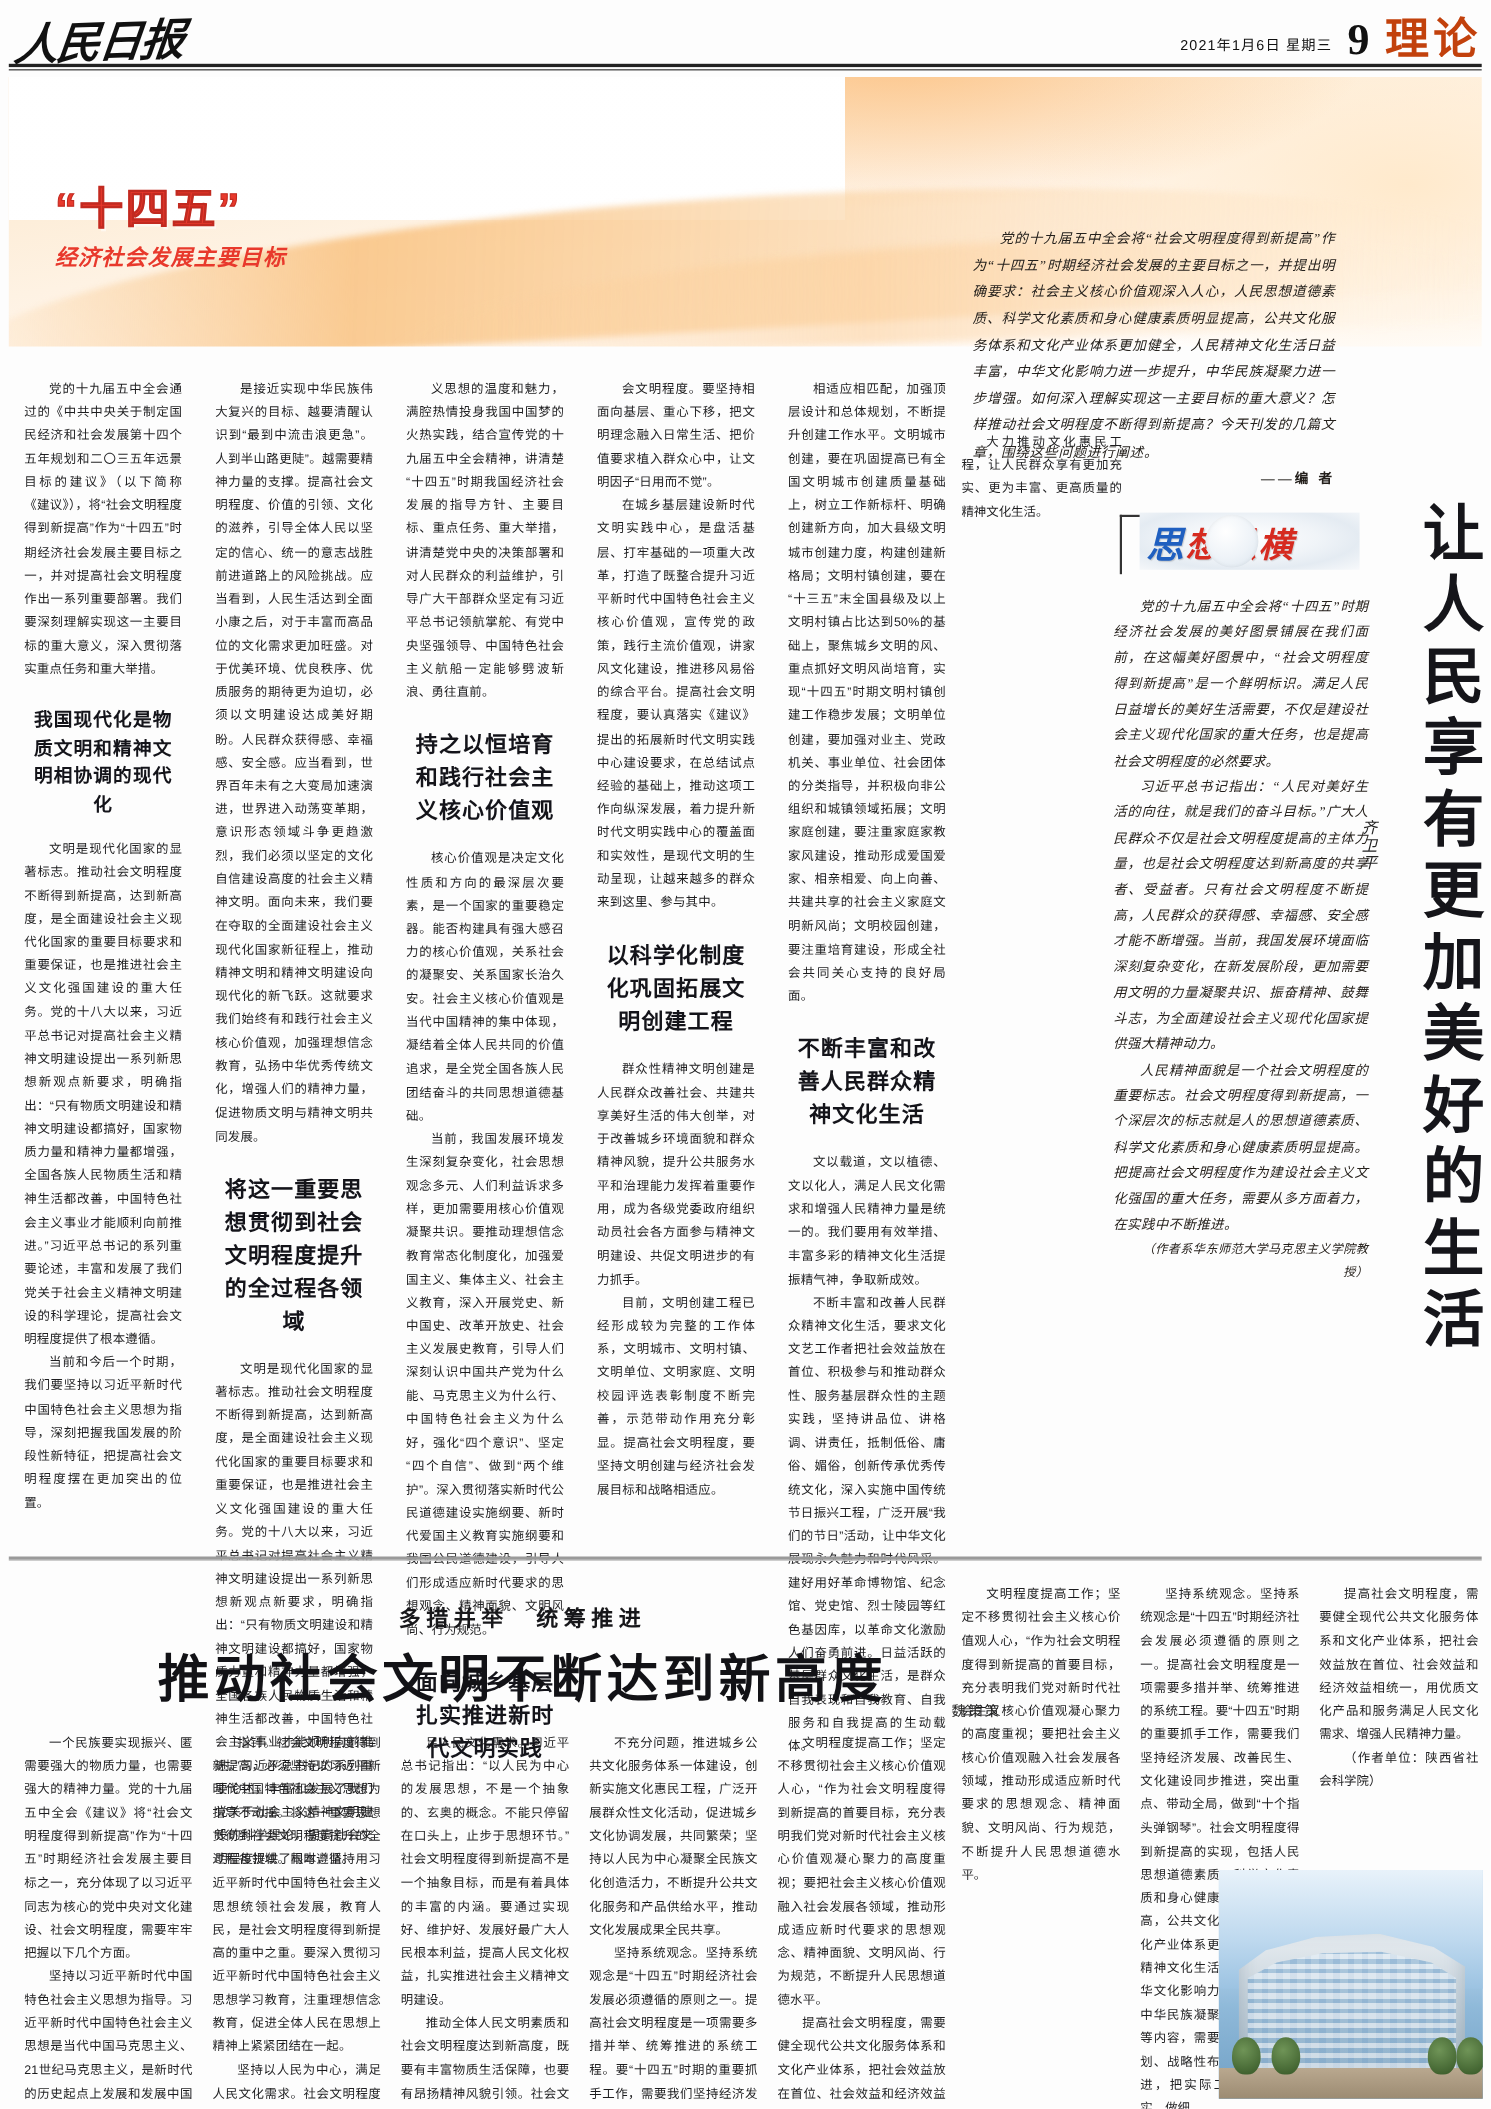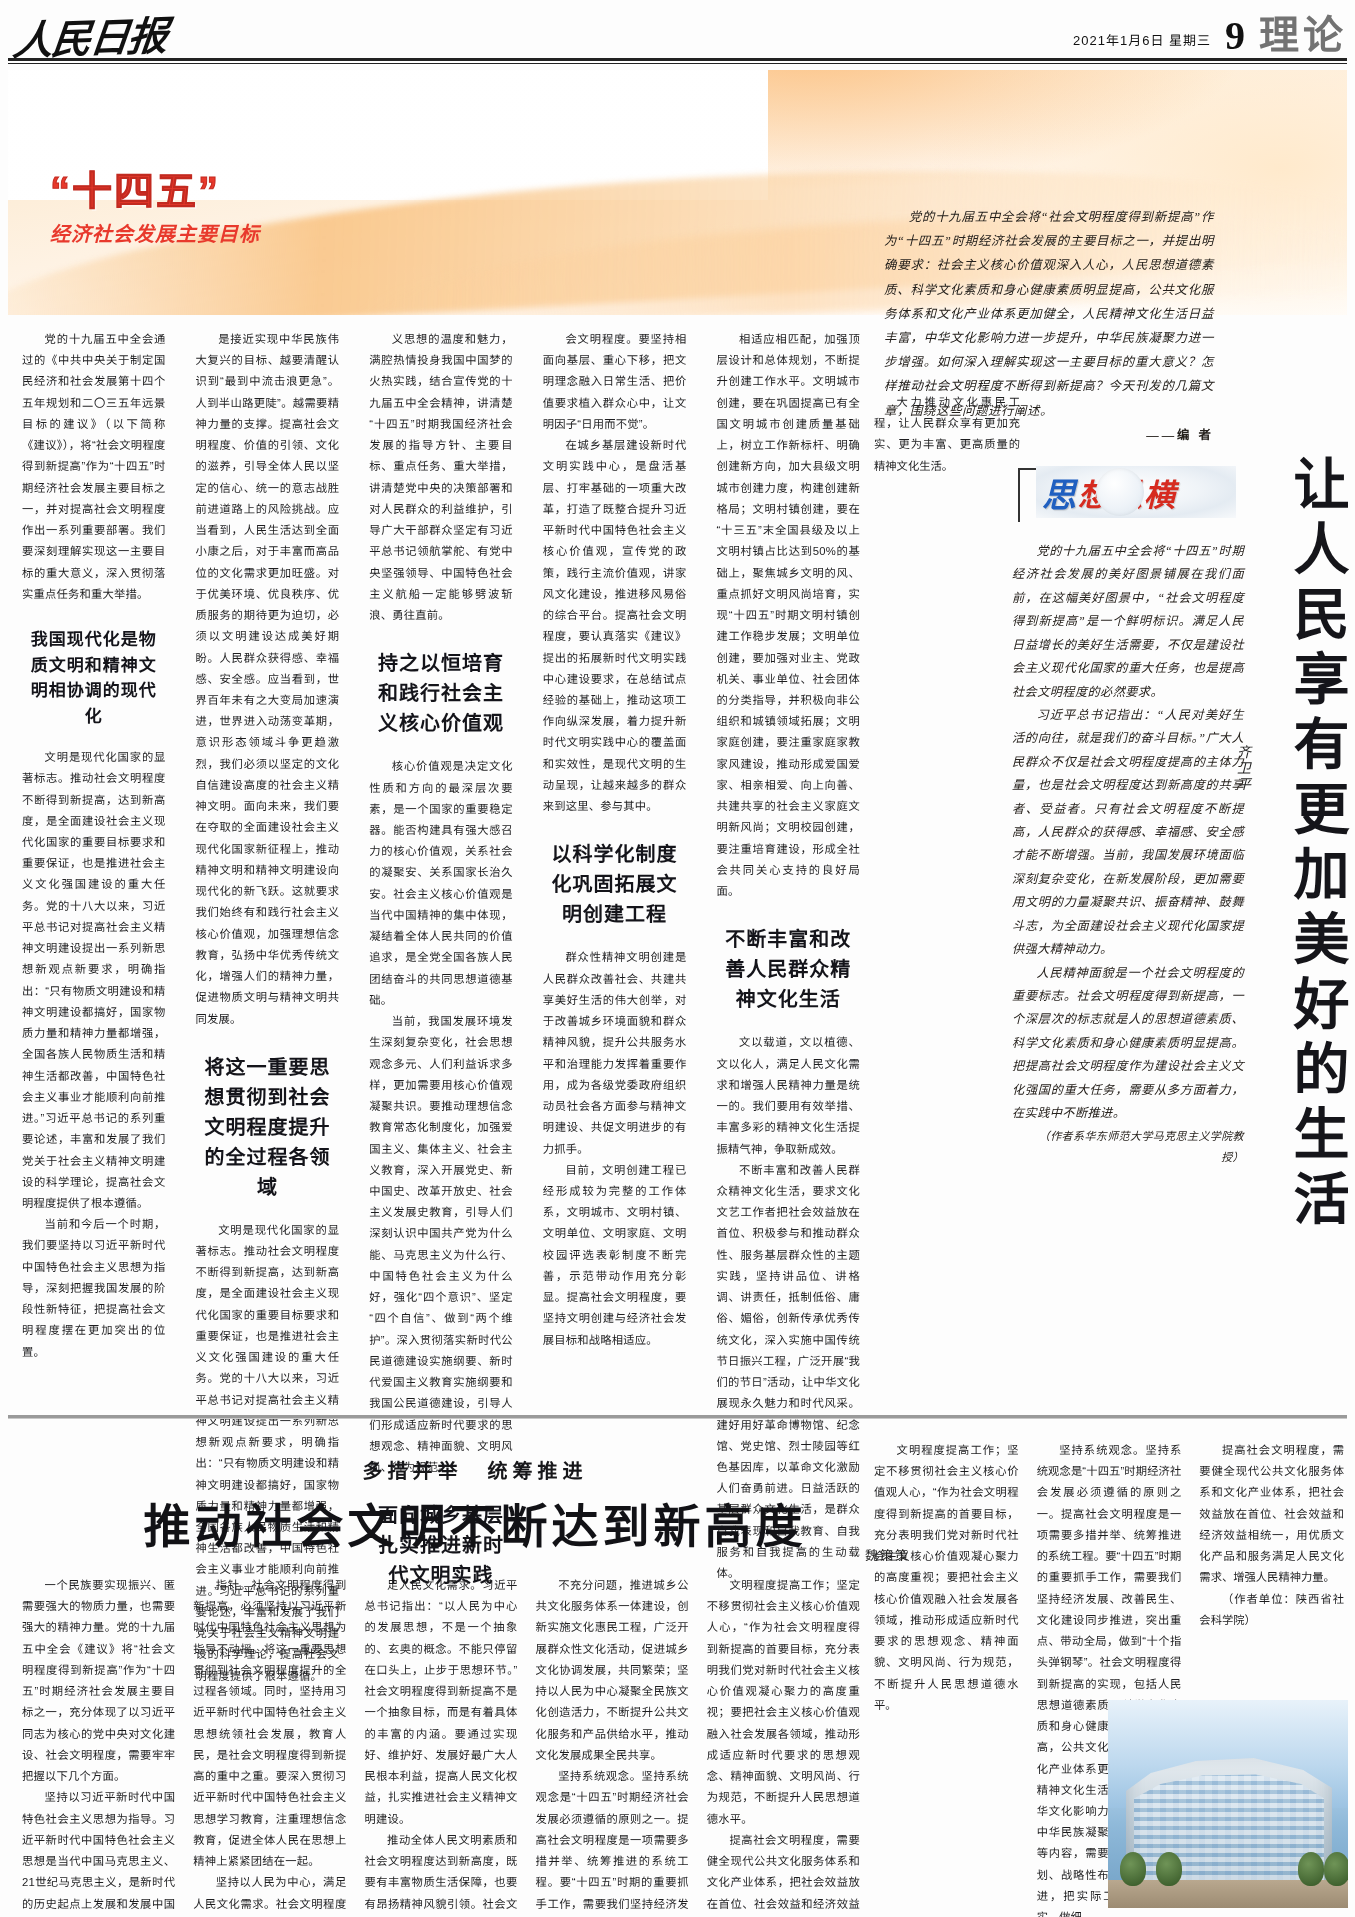--- a/index.html
+++ b/index.html
@@ -36,21 +36,21 @@
     font-size:13px;color:#111;letter-spacing:1px;
     padding-bottom:9px;white-space:nowrap;
   }
   .page-num{
     font-family:"Liberation Serif",serif;
     font-size:40px;font-weight:bold;line-height:1;color:#111;
     padding-bottom:2px;
   }
   .section-name{
     font-family:"Liberation Serif",serif;
-    font-size:40px;font-weight:bold;line-height:1;color:#737373;
+    font-size:40px;font-weight:bold;line-height:1;color:#c2410c;
     letter-spacing:4px;padding-bottom:2px;
   }
   .masthead-rule{
     position:absolute;left:8px;top:58px;width:1339px;height:3px;background:#222;
   }
   .masthead-rule2{
     position:absolute;left:8px;top:63px;width:1339px;height:1px;background:#222;
   }
 
   
@@ -179,21 +179,21 @@
   .right-col-body{
     position:absolute;left:1012px;top:540px;width:232px;
     font-family:"Liberation Serif","DejaVu Serif",serif;
     font-size:12.2px;line-height:1.92;color:#26211c;
     text-align:justify;letter-spacing:.4px;font-style:italic;
   }
   .right-col-body p{margin:0;text-indent:2em;}
 
   
   .cols{
-    position:absolute;left:22px;top:329px;width:838px;height:1050px;
+    position:absolute;left:22px;top:344px;width:838px;height:1050px;
     display:grid;grid-template-columns:repeat(5,1fr);column-gap:30px;
   }
   .col{position:relative;}
   .col p{
     margin:0;text-indent:2em;
     font-family:"Liberation Sans",sans-serif;
     font-size:11.3px;line-height:1.88;color:#1d1d1f;
     text-align:justify;letter-spacing:.2px;
   }
   .sub-head{

